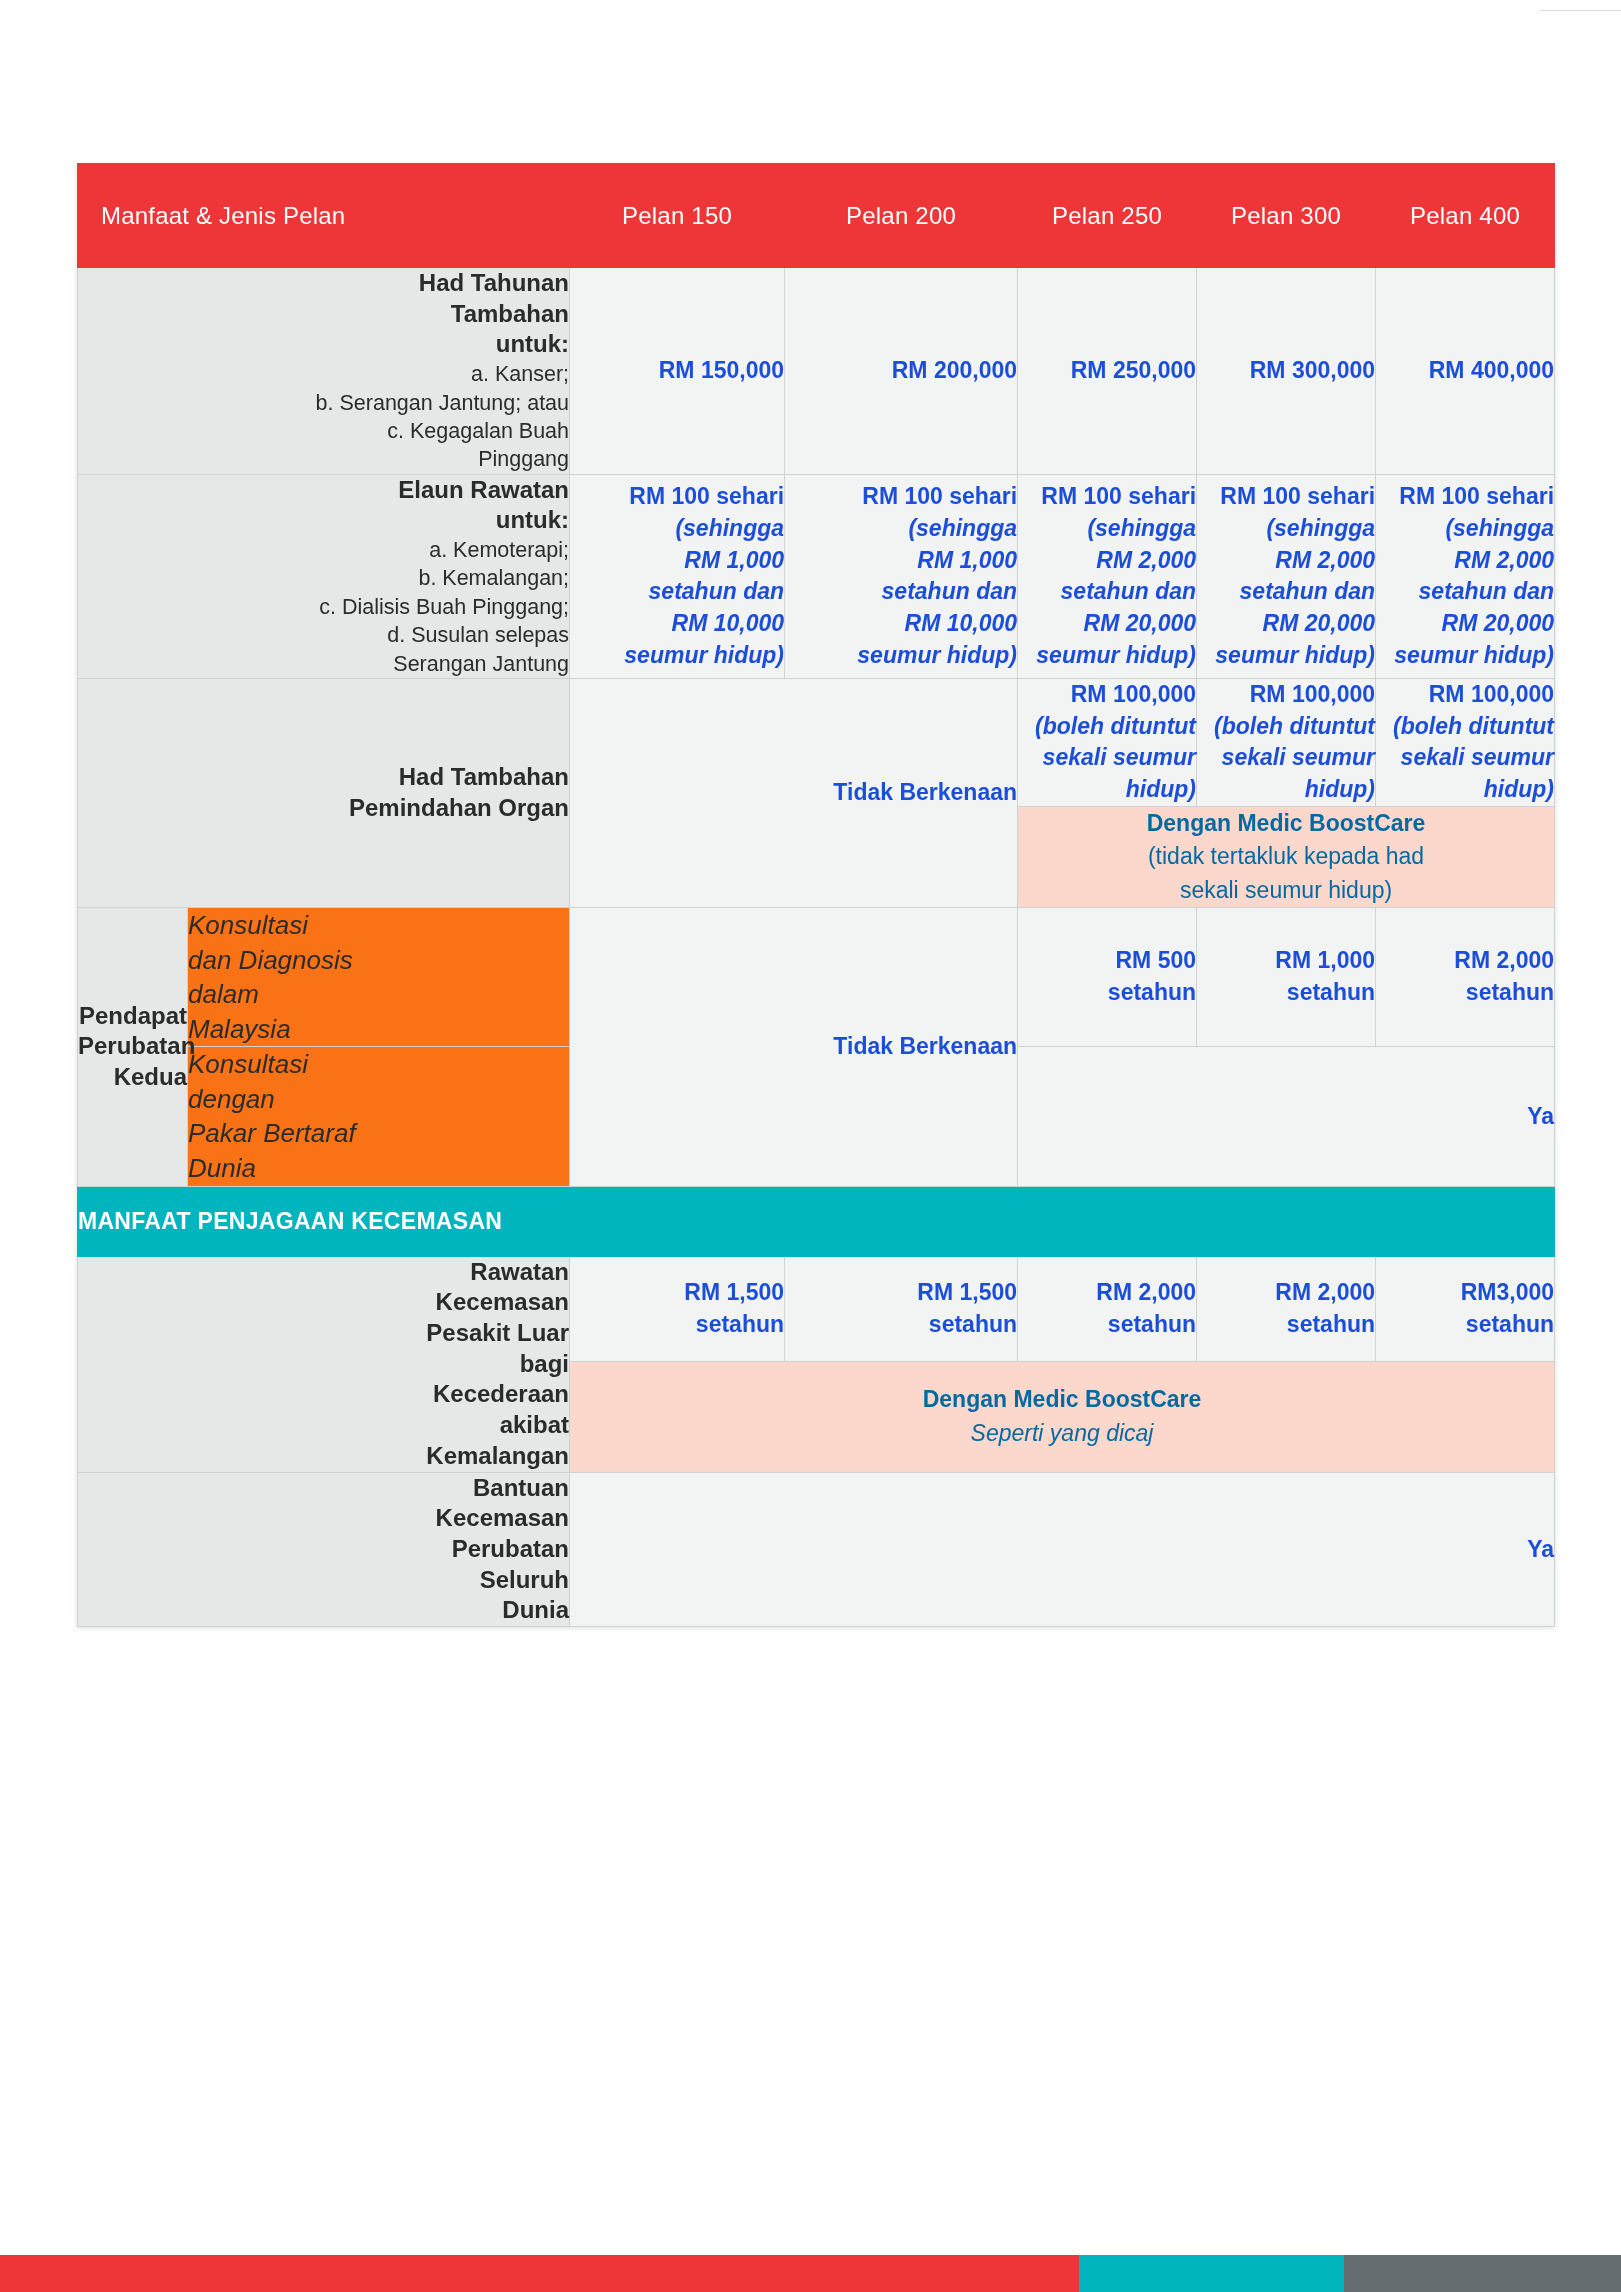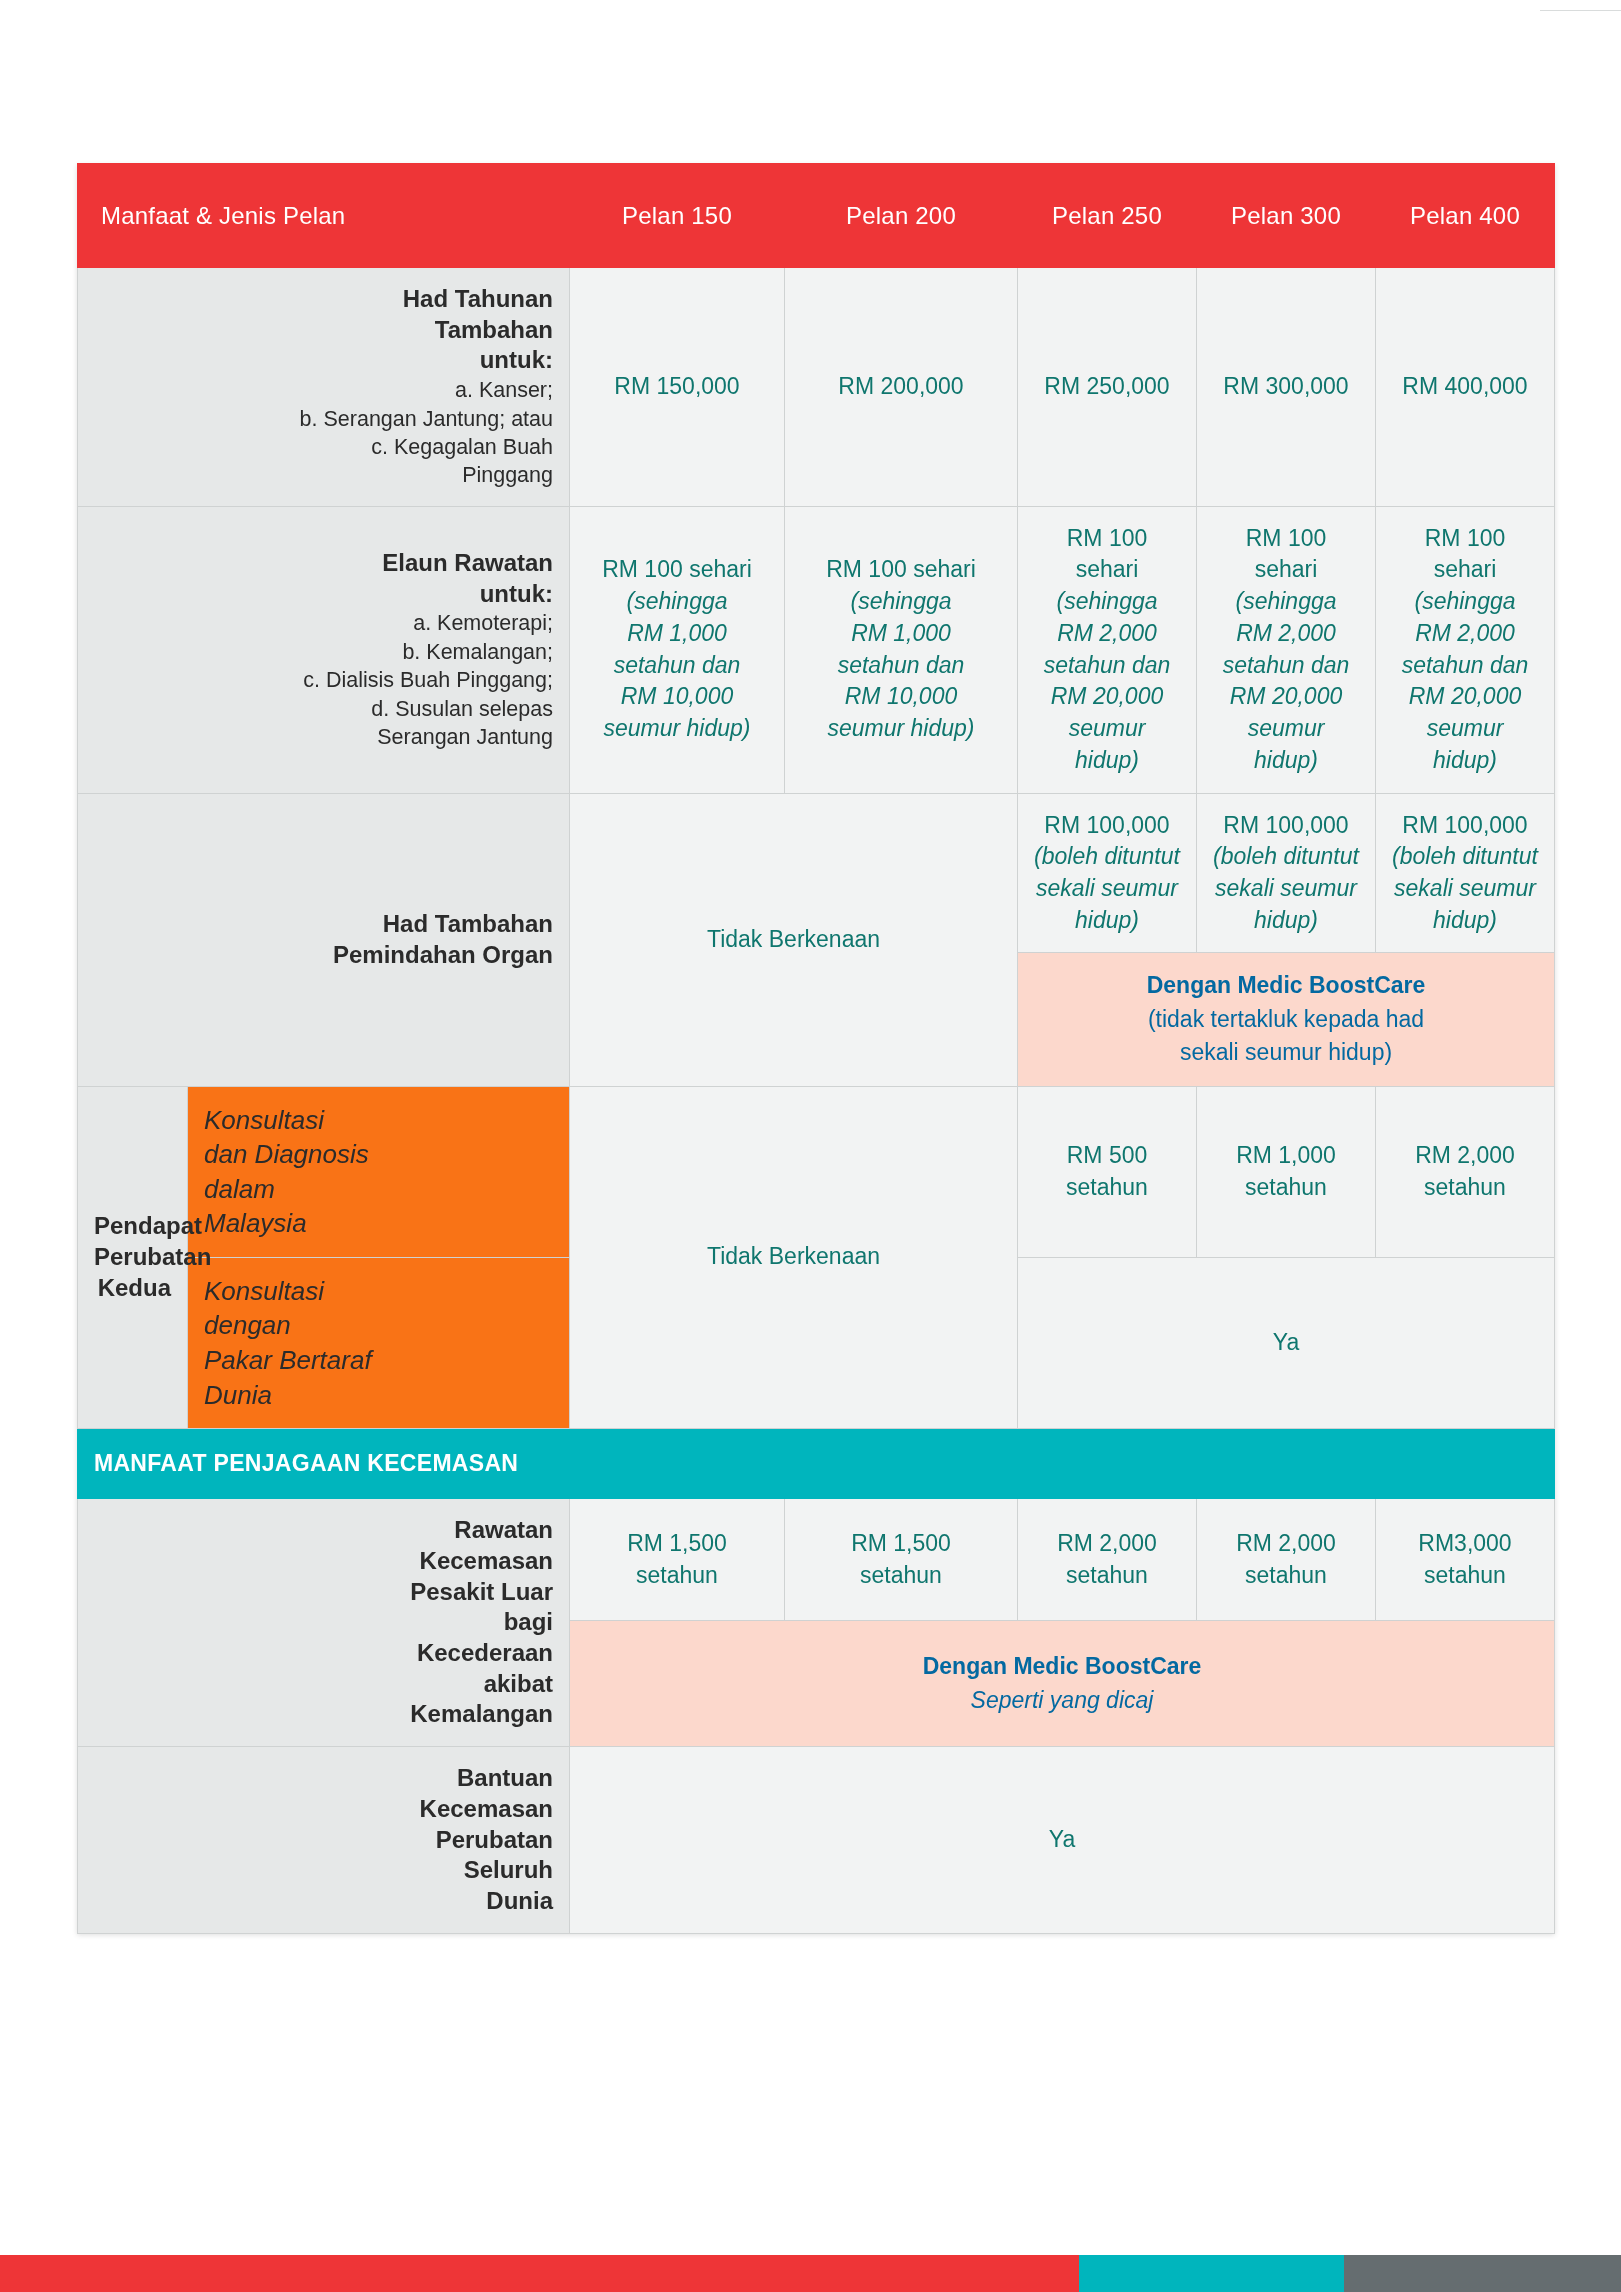--- a/index.html
+++ b/index.html
@@ -26,21 +26,21 @@
   }
   table.benefits {
     width: 1478px;
     border-collapse: collapse;
     table-layout: fixed;
     box-shadow: 0 1.8px 5.4px rgba(0,0,0,0.13);
   }
   table.benefits td, table.benefits th {
     border: 0.9px solid #cfd2d2;
     vertical-align: middle;
-    padding: 16px;
+    padding: 0;
   }
 
   
   .hdr {
     background: #ee3537;
     color: #ffffff;
     height: 104px;
     font-size: 24px;
     font-weight: 400;
     letter-spacing: 0.2px;
@@ -77,25 +77,26 @@
     color: #2b2b2b;
     padding: 16px 12.5px 16px 18px;
     font-size: 26px;
     line-height: 1.33;
     vertical-align: middle;
     font-style: italic;
   }
 
   .val {
     background: #f2f3f3;
-    color: #0f766e;
-    text-align: center;
+    color: #1d4ed8;
+    text-align: right;
     font-size: 23px;
     line-height: 1.38;
     padding: 16px 7.2px;
+    font-weight: bold;
   }
   .val .it { font-style: italic; display: block; }
   .val .small { display: block; }
 
   .val.tall { font-size: 23px; }
 
   .boost {
     background: #fcd8cc;
     text-align: center;
     color: #0369a1;

